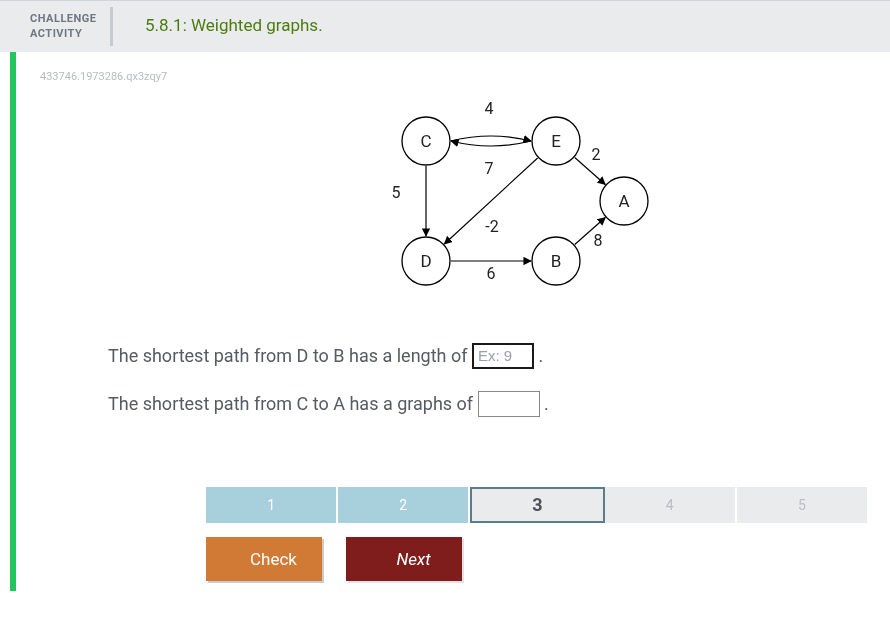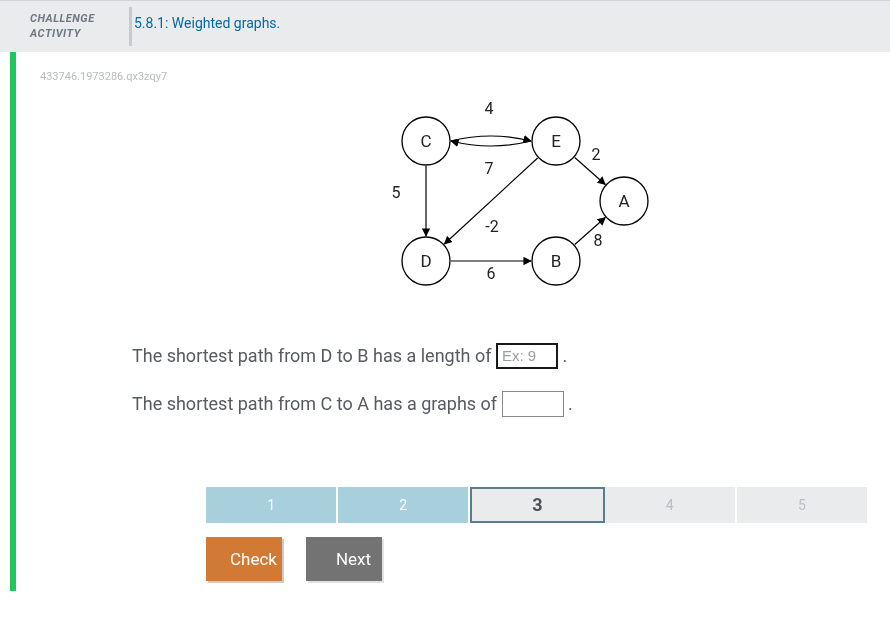--- a/index.html
+++ b/index.html
@@ -16,32 +16,31 @@
     background: #e9ebec;
     border-top: 1px solid #d0d4d7;
   }
   .challenge-tag {
     padding: 10px 14px 10px 30px;
     color: #6f7782;
     font-size: 11px;
     font-weight: 700;
     letter-spacing: .5px;
     line-height: 1.4;
-    width: 129px;
-    font-style: italic;
+    width: 110px;
   }
   .divider {
     width: 3px;
     background: #c5cbd0;
     margin: 6px 0;
   }
   .title {
-    padding: 14px 2px;
-    color: #0369a1;
-    font-size: 14px;
+    padding: 14px 32px;
+    color: #4d7c0f;
+    font-size: 17px;
   }
   .instance-id {
     color: #b7bcc0;
     font-size: 11px;
     padding: 18px 0 8px 24px;
   }
   .content {
     border-left: 6px solid #22c55e;
     margin-left: 10px;
     padding-left: 0;
@@ -52,21 +51,21 @@
     font-size: 17px;
     padding: 8px 0 16px 212px;
   }
   .graph-wrap {
     position: relative;
     margin-left: 190px;
     width: 500px;
     height: 230px;
   }
   .question {
-    margin-left: 116px;
+    margin-left: 92px;
     color: #565b62;
     font-size: 18px;
     margin-top: 22px;
   }
   .answer-input {
     width: 62px;
     height: 26px;
     font-size: 15px;
     padding: 2px 4px;
     border: 1px solid #888;
@@ -104,33 +103,33 @@
   .level.future {
     background: #e9ebec;
     color: #b9bec2;
   }
   .buttons {
     display: flex;
     gap: 24px;
     margin: 14px 0 0 190px;
   }
   .btn {
-    width: 76px;
+    width: 116px;
     height: 44px;
     display: flex;
     align-items: center;
     justify-content: center;
     color: #fff;
     font-size: 17px;
     cursor: pointer;
     user-select: none;
     padding-left: 19px;
   }
   .btn.check { background: #d17a36; box-shadow: 2px 2px 0 #c9ccce; }
-  .btn.next  { background: #737373; box-shadow: 2px 2px 0 #e0e2e4; }
+  .btn.next  { background: #7f1d1d; box-shadow: 2px 2px 0 #e0e2e4; font-style: italic; }
   svg text { font-family: inherit; }
 </style>
 </head>
 <body>
 
 <div class="header-bar">
   <div class="challenge-tag">
     <div>CHALLENGE</div>
     <div>ACTIVITY</div>
   </div>

